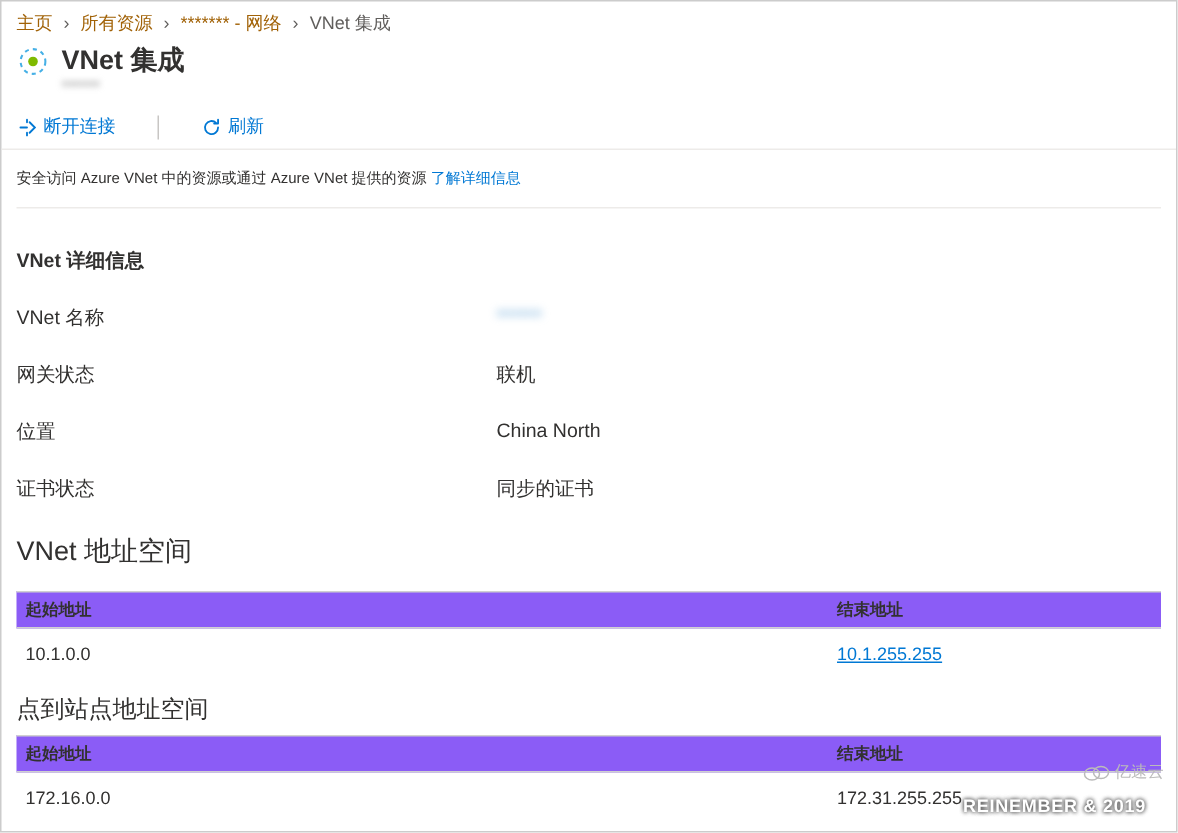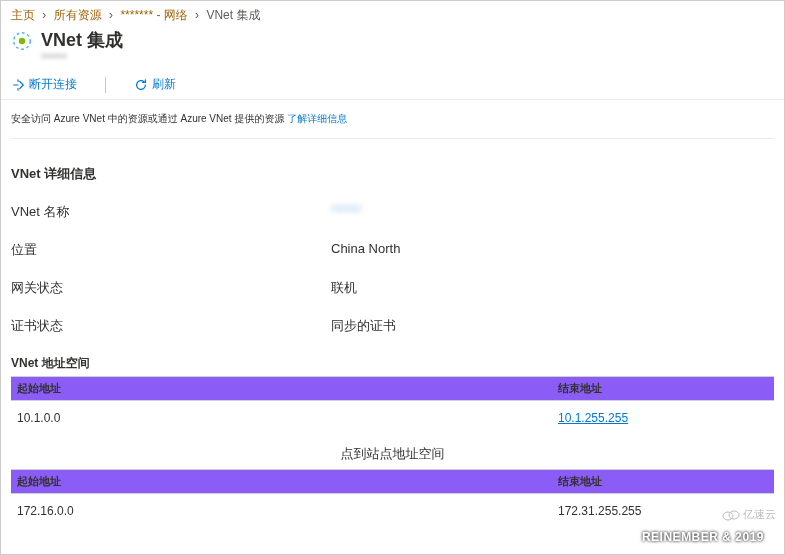--- a/index.html
+++ b/index.html
@@ -55,39 +55,39 @@
   .divider { width: 1px; height: 16px; background: #c8c6c4; }
   .content { padding: 12px 10px 0 10px; }
   .intro { font-size: 10px; color: #323130; padding-bottom: 8px; }
   .intro a { color: #0078d4; text-decoration: none; cursor: pointer; }
   .hr { height: 1px; background: #edebe9; margin: 4px 0 26px 0; }
   .section-title { font-size: 13px; font-weight: 700; margin-bottom: 14px; }
   .kv-row { display: flex; padding: 6px 0 14px 0; font-size: 13px; }
   .kv-label { width: 320px; color: #323130; }
   .kv-value { color: #323130; }
   .kv-value.blurred { filter: blur(3px); color:#6aa8d8; user-select:none; }
-  .subsection-title { font-size: 12px; font-weight: 700; margin-top: 6px; margin-bottom: 4px; }
+  .subsection-title { font-size: 18px; font-weight: 400; margin-top: 6px; margin-bottom: 15px; }
   .table-header {
     display: flex;
     font-size: 11px;
     font-weight: 700;
     padding: 4px 6px;
     border-top: 1px solid #d0d0d0;
     border-bottom: 1px solid #d0d0d0;
     background: #8b5cf6;
   }
   .col-start { flex: 1; }
   .col-end { width: 210px; }
   .table-row {
     display: flex;
     font-size: 12px;
     padding: 10px 6px;
   }
   .table-row .link { color: #0078d4; text-decoration: underline; cursor: pointer; }
-  .p2s-label { font-size: 13px; padding: 10px 0 6px 0; text-align: center; }
+  .p2s-label { font-size: 16px; padding: 10px 0 6px 0; }
   .watermark-logo {
     position: absolute; right: 8px; bottom: 32px;
     font-size: 11px; color: #bbb; display:flex; align-items:center; gap:3px;
   }
   .watermark-text {
     position: absolute; right: 20px; bottom: 10px;
     font-size: 12px; font-weight: 700; color: #fff;
     text-shadow: 0 0 3px #555, 0 0 3px #555;
     letter-spacing: 0.5px;
   }
@@ -140,26 +140,26 @@
   </div>
   <div class="hr"></div>
 
   <div class="section-title">VNet 详细信息</div>
 
   <div class="kv-row">
     <div class="kv-label">VNet 名称</div>
     <div class="kv-value blurred">******</div>
   </div>
   <div class="kv-row">
+    <div class="kv-label">网关状态</div>
+    <div class="kv-value">联机</div>
+  </div>
+  <div class="kv-row">
     <div class="kv-label">位置</div>
     <div class="kv-value">China North</div>
-  </div>
-  <div class="kv-row">
-    <div class="kv-label">网关状态</div>
-    <div class="kv-value">联机</div>
   </div>
   <div class="kv-row">
     <div class="kv-label">证书状态</div>
     <div class="kv-value">同步的证书</div>
   </div>
 
   <div class="subsection-title">VNet 地址空间</div>
   <div class="table-header">
     <div class="col-start">起始地址</div>
     <div class="col-end">结束地址</div>

